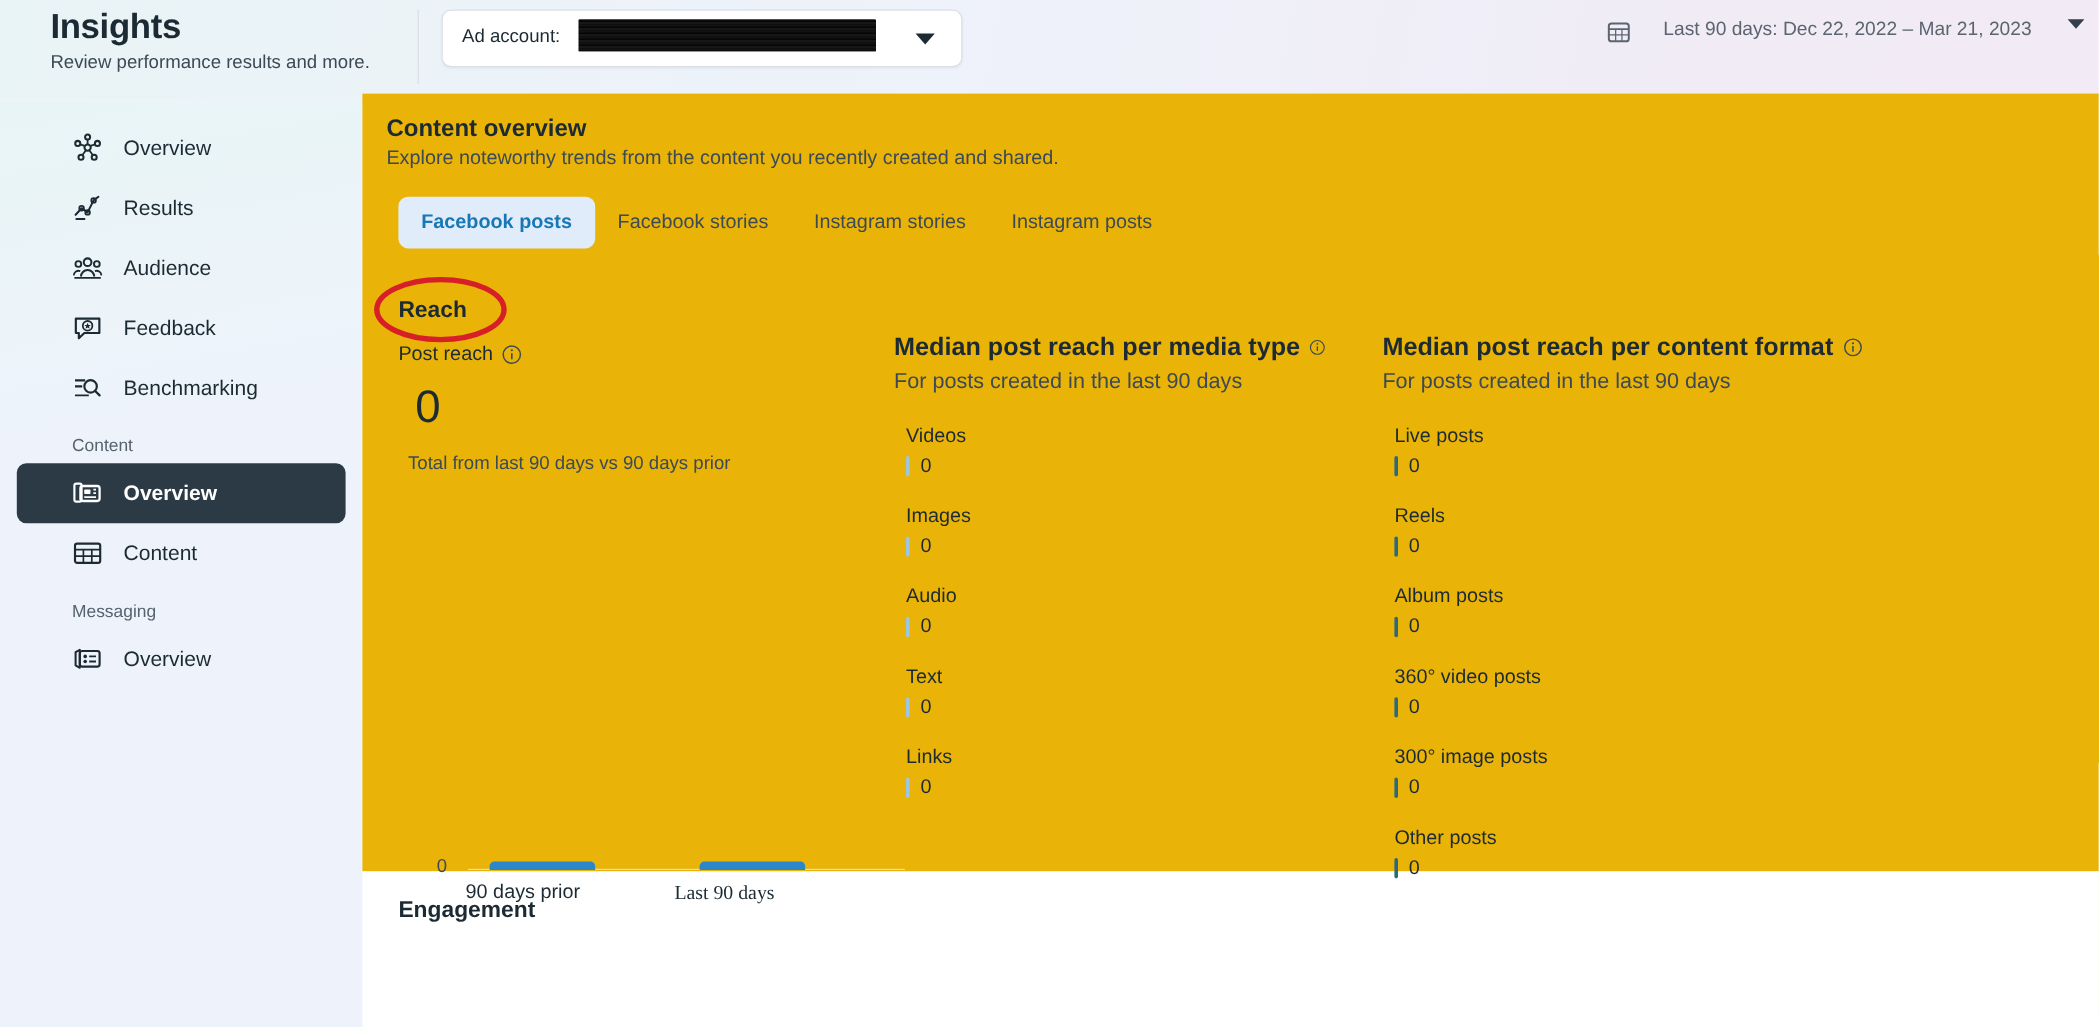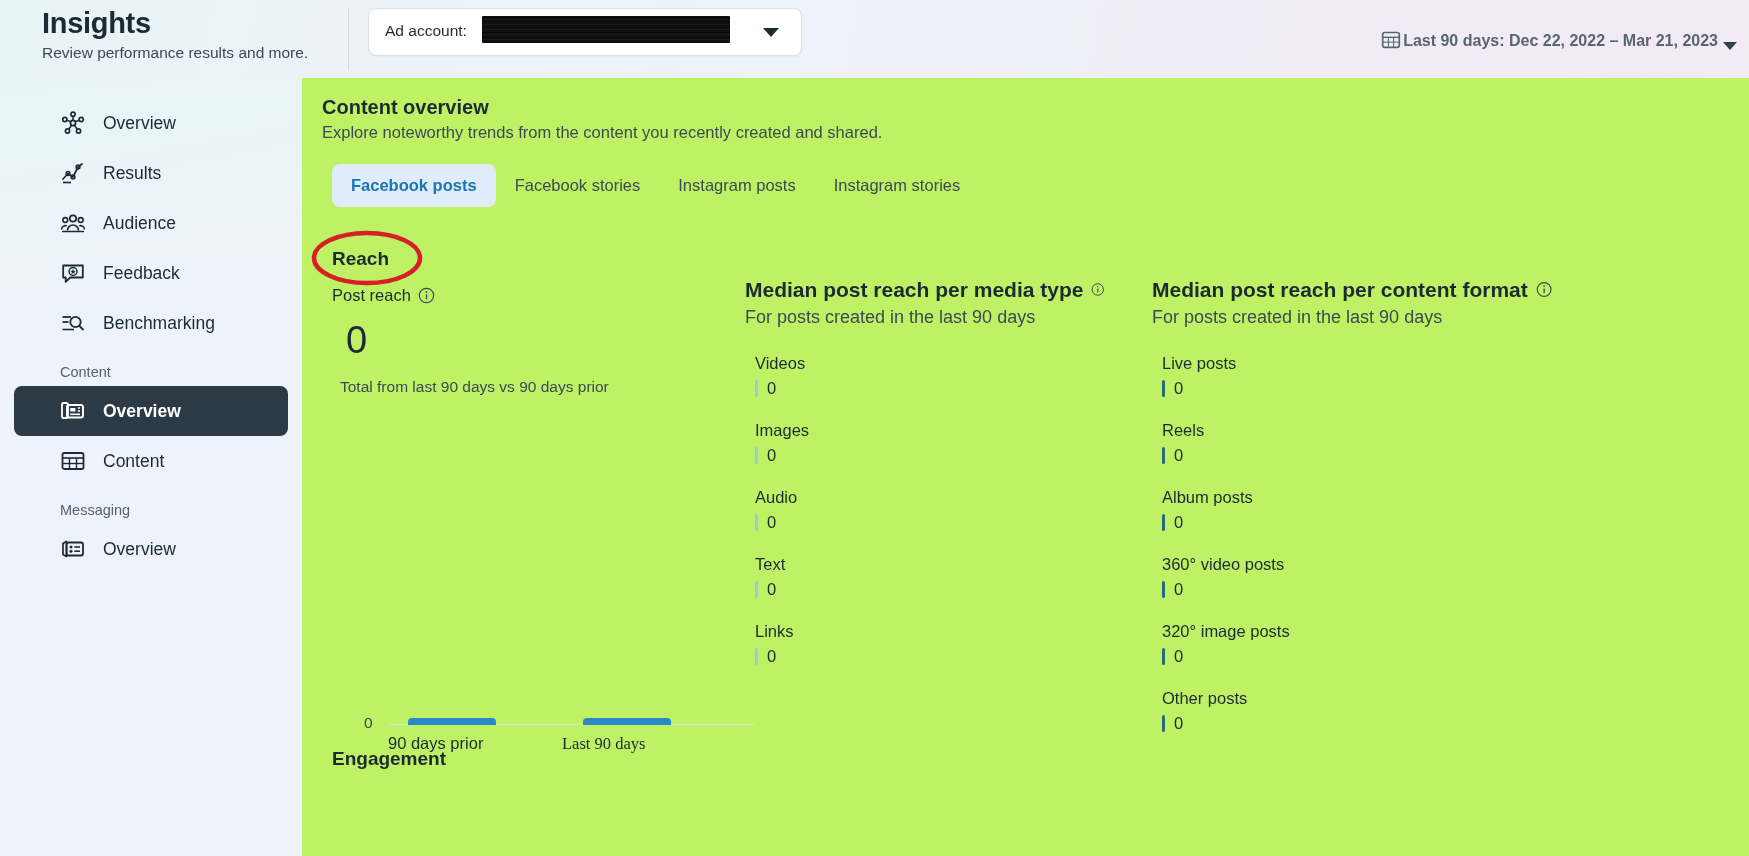--- a/index.html
+++ b/index.html
@@ -43,21 +43,21 @@
       180deg, #141414 0px, #050505 2px, #1d1d1d 3px, #0a0a0a 5px);
   }
   .acct-caret {
     position: absolute; right: 22px; top: 19px;
     width: 0; height: 0; border-left: 8px solid transparent;
     border-right: 8px solid transparent; border-top: 9px solid #1c2b33;
   }
 
   .daterange {
     position: absolute; right: 12px; top: 16px; height: 34px;
-    display: flex; align-items: flex-end; gap: 1px; font-weight: bold;
+    display: flex; align-items: flex-start; gap: 26px;
   }
   .daterange-text { font-size: 16px; color: #5b6570; }
   .cal-icon { width: 22px; height: 21px; }
   .dr-caret {
     width: 0; height: 0; border-left: 7px solid transparent;
     border-right: 7px solid transparent; border-top: 8px solid #31404b;
     margin-left: 4px;
   }
 
   
@@ -74,22 +74,22 @@
   .nav-label { font-size: 17.5px; color: #1c2b33; white-space: nowrap; }
   .nav-item.active { background: #2b3a45; }
   .nav-item.active .nav-label { color: #ffffff; font-weight: 700; }
   .nav-group-label {
     font-size: 14.5px; color: #55636e; padding-left: 60px;
     margin-top: 16px; margin-bottom: 6px;
   }
 
   
   .main {
-    position: absolute; left: 302px; top: 78px; width: 1447px; height: 778px;
-    background: #bef264;
+    position: absolute; left: 302px; top: 78px; width: 1447px; height: 648px;
+    background: #eab308;
   }
   .content-title {
     position: absolute; left: 20px; top: 18px;
     font-size: 20px; font-weight: 700; color: #1c2b33;
   }
   .content-sub {
     position: absolute; left: 20px; top: 45px;
     font-size: 16.5px; color: #3b4a54;
   }
 
@@ -306,22 +306,22 @@
   </div>
 
   <div class="main">
 
     <div class="content-title">Content overview</div>
     <div class="content-sub">Explore noteworthy trends from the content you recently created and shared.</div>
 
     <div class="tabs">
       <div class="tab active">Facebook posts</div>
       <div class="tab">Facebook stories</div>
+      <div class="tab">Instagram stories</div>
       <div class="tab">Instagram posts</div>
-      <div class="tab">Instagram stories</div>
     </div>
 
     <div class="section-head">Reach</div>
     <svg class="red-ellipse" viewBox="0 0 114 58">
       <ellipse cx="57" cy="29" rx="53" ry="25" fill="none" stroke="#d61f26" stroke-width="4.5"></ellipse>
     </svg>
 
     <div class="metric-label">
       <span>Post reach</span>
       <svg class="info-ic" viewBox="0 0 18 18">
@@ -425,21 +425,21 @@
           </div>
         </div>
         <div class="bd-item">
           <div class="bd-name">360° video posts</div>
           <div class="bd-valrow">
             <span class="bd-bar" style="background:#2b6a7a"></span>
             <span class="bd-val">0</span>
           </div>
         </div>
         <div class="bd-item">
-          <div class="bd-name">320° image posts</div>
+          <div class="bd-name">300° image posts</div>
           <div class="bd-valrow">
             <span class="bd-bar" style="background:#2b6a7a"></span>
             <span class="bd-val">0</span>
           </div>
         </div>
         <div class="bd-item">
           <div class="bd-name">Other posts</div>
           <div class="bd-valrow">
             <span class="bd-bar" style="background:#2b6a7a"></span>
             <span class="bd-val">0</span>

